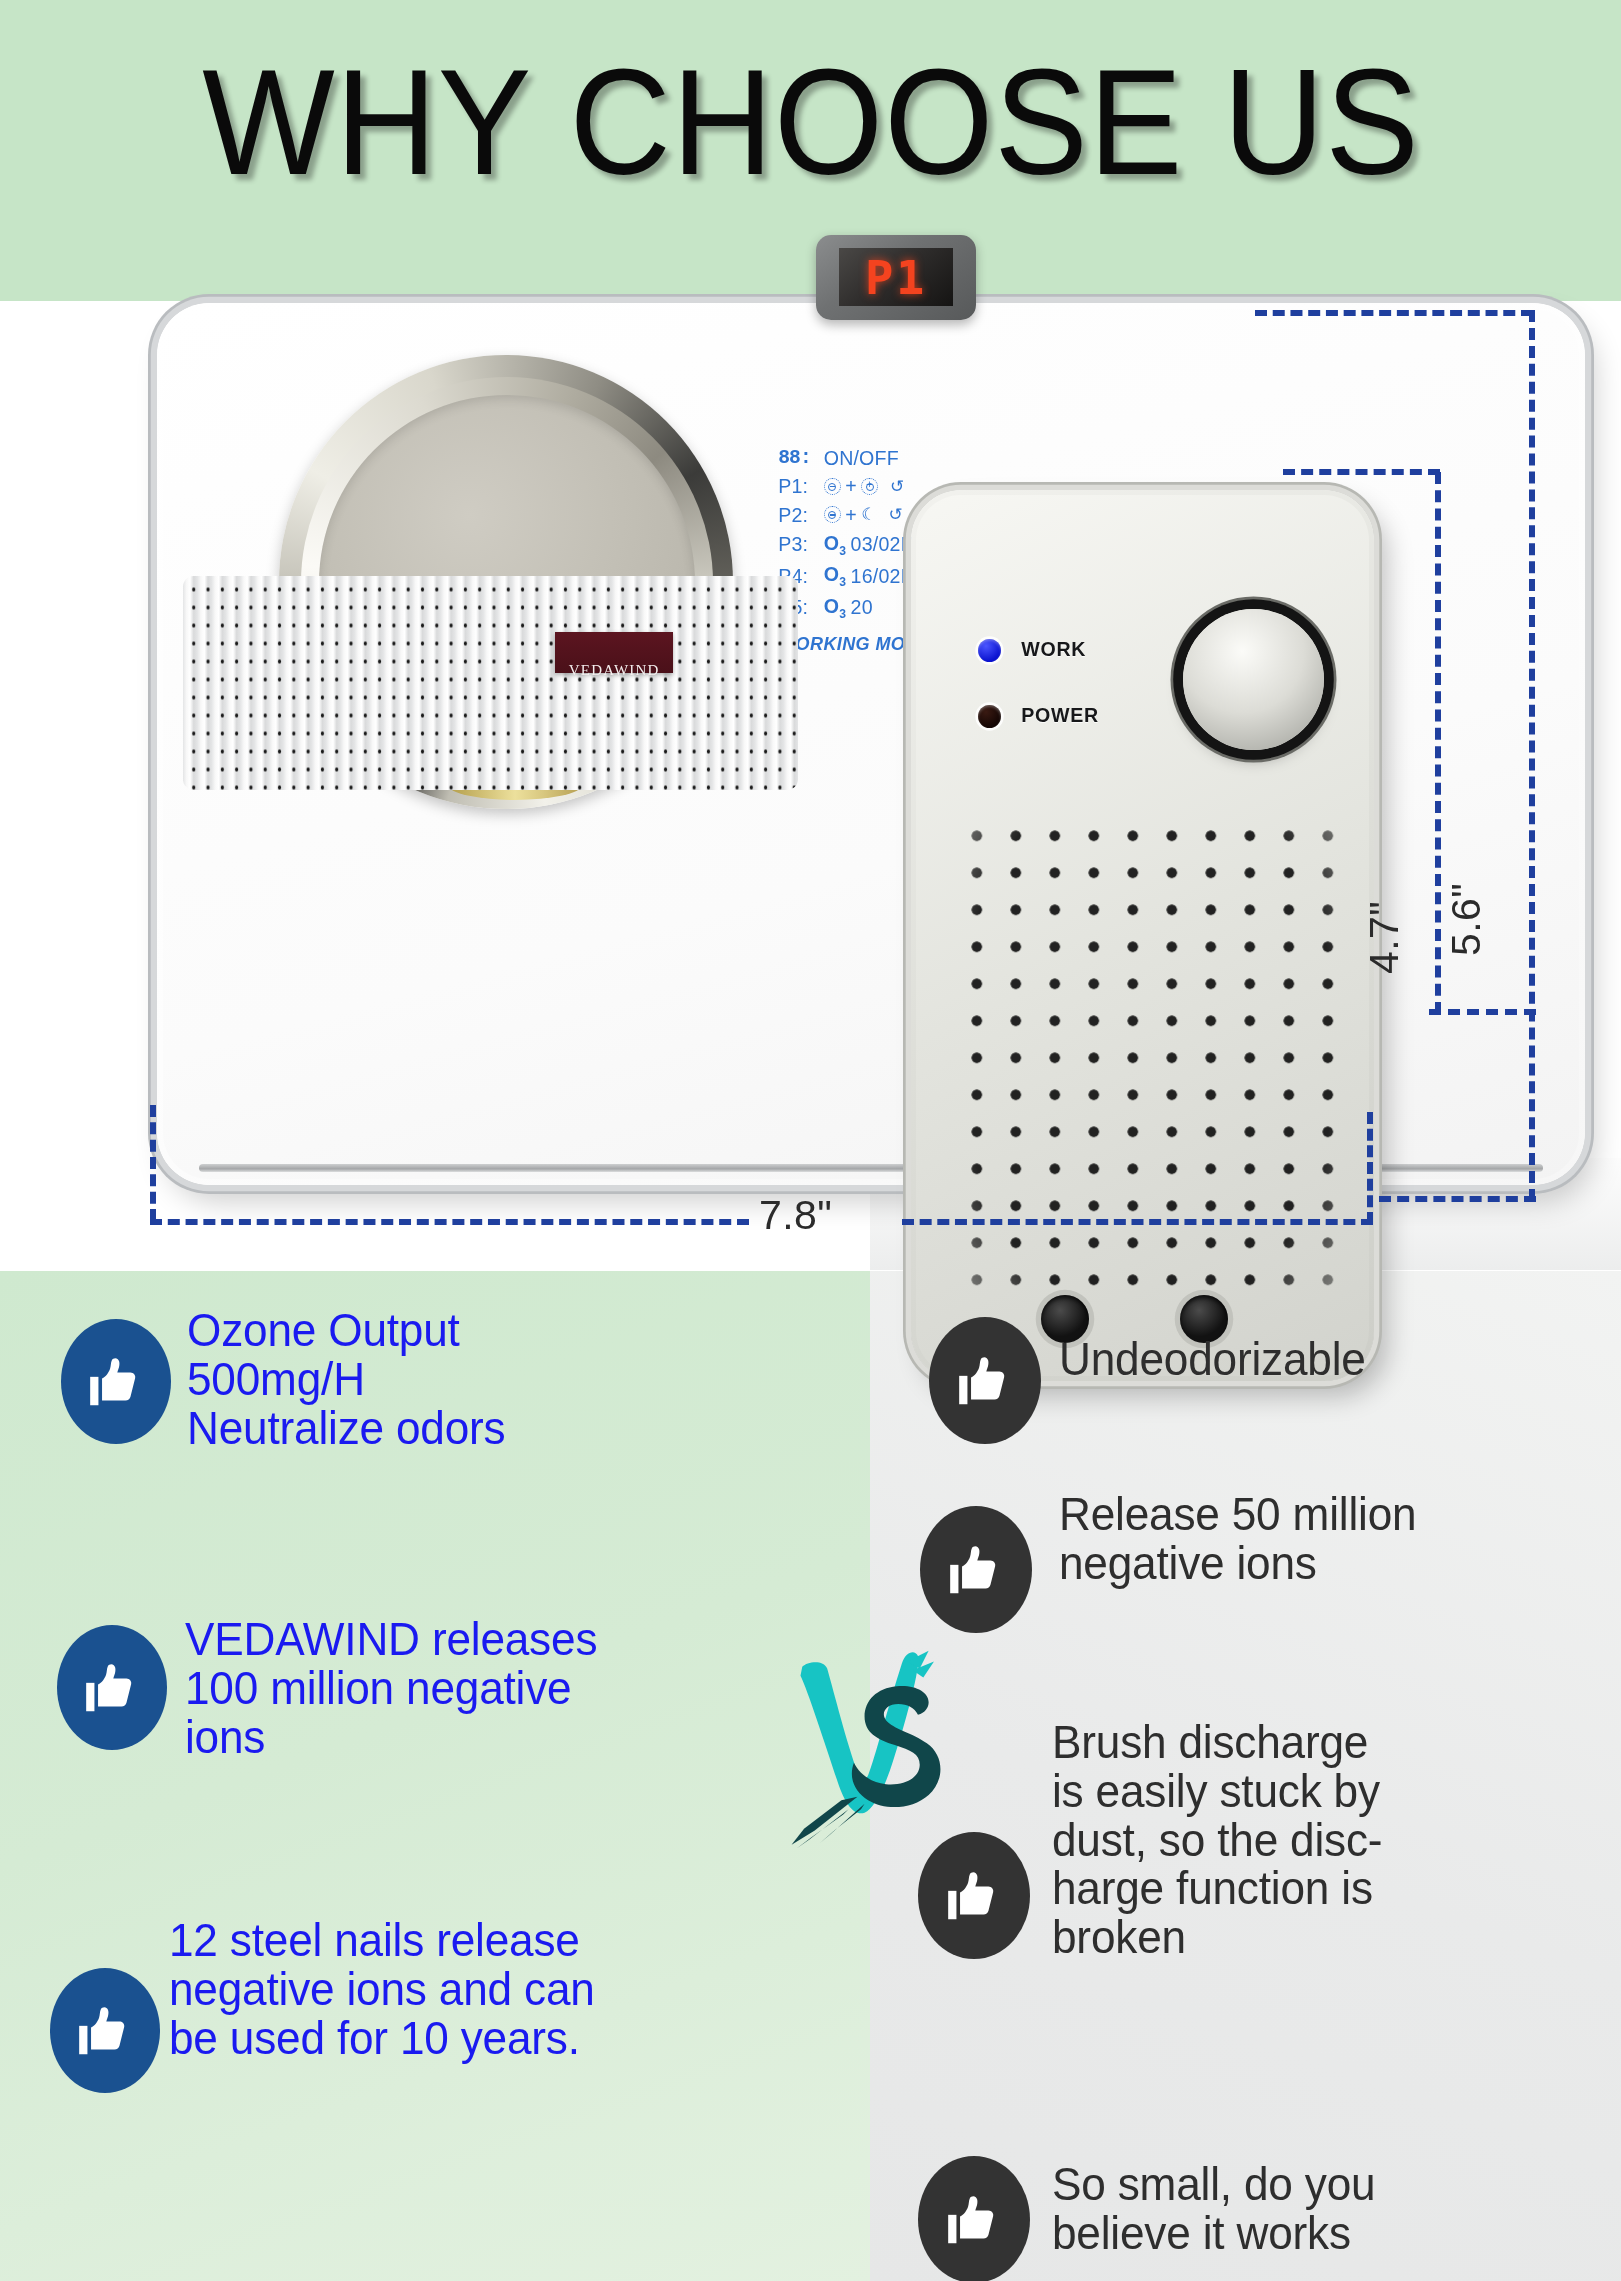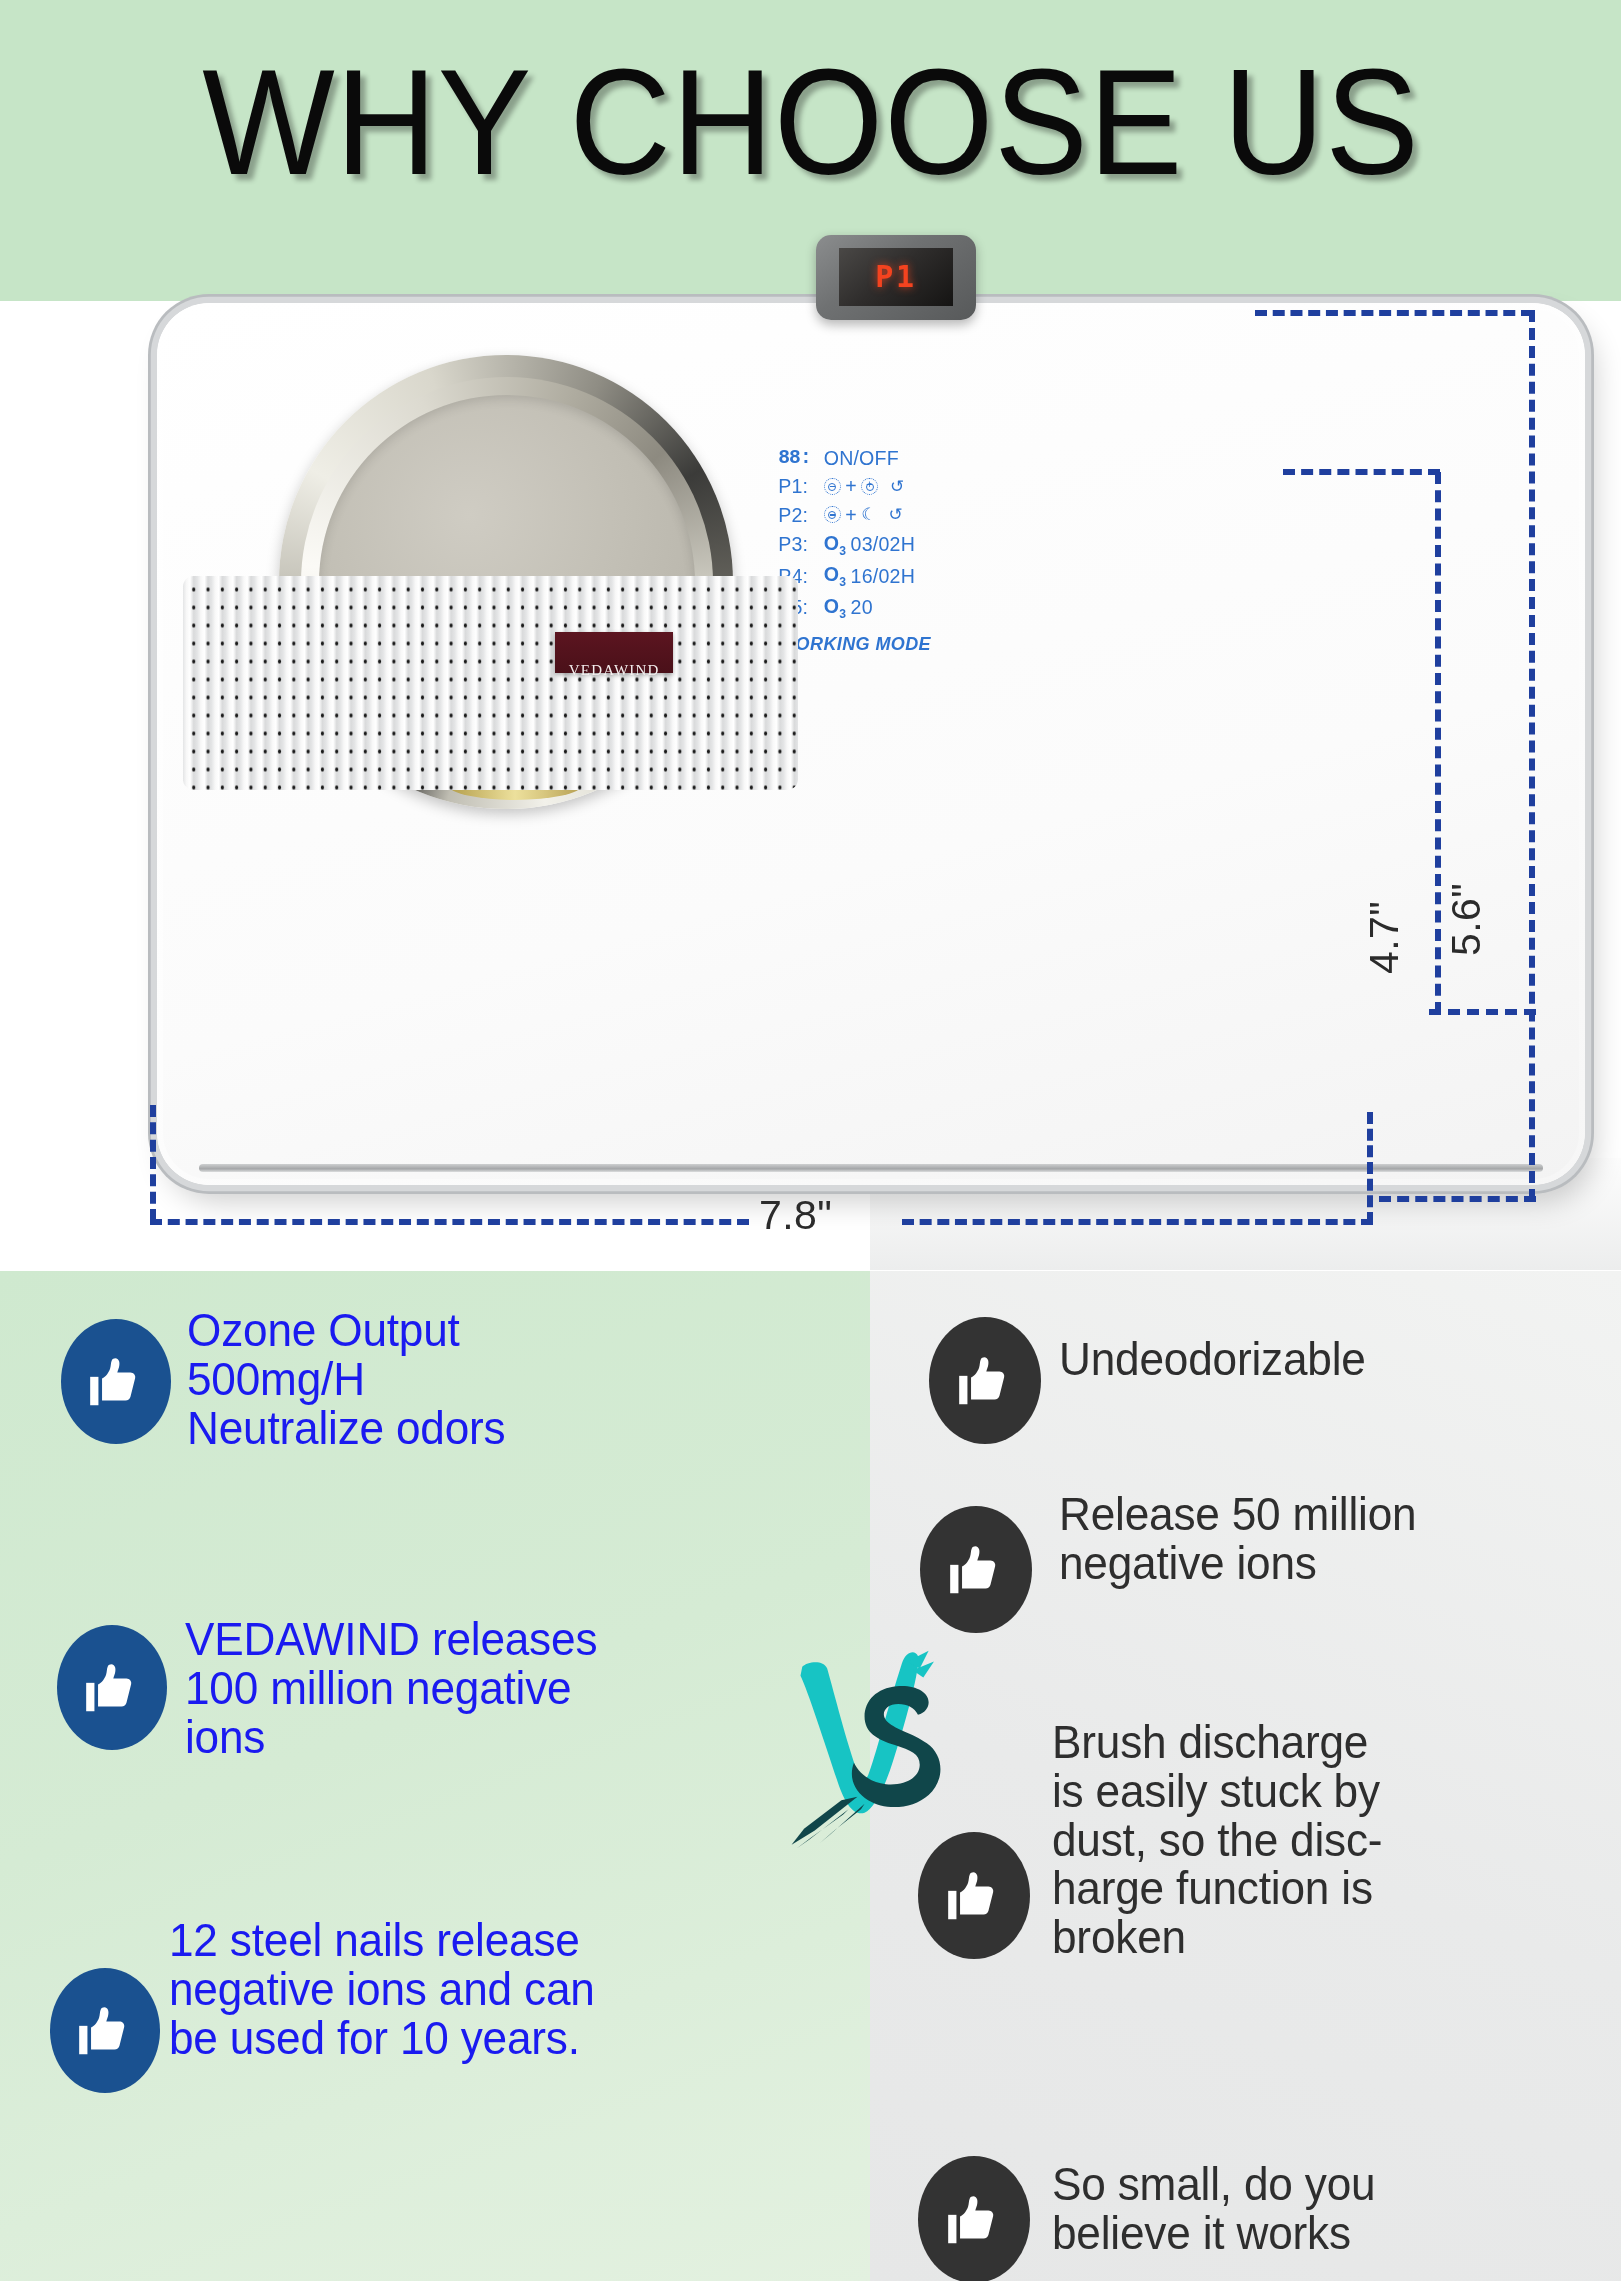--- a/index.html
+++ b/index.html
@@ -223,21 +223,21 @@
   }
   .led-screen {
     position: absolute;
     left: 23px; top: 13.4px;
     width: 114px; height: 58px;
     background: linear-gradient(140deg,#4a4846 0%,#2f2d2c 46%,#151413 100%);
     display: flex; align-items: center; justify-content: center;
   }
   .led-text {
     font-family: "DejaVu Sans Mono", monospace;
-    font-size: 30px;
+    font-size: 47px;
     font-weight: 700;
     color: #f4431f;
     letter-spacing: 2.7px;
     text-shadow: 0 0 8px rgba(255,70,30,.75);
     line-height: 1;
   }
 
   
   .grille {
     position: absolute;
@@ -478,20 +478,32 @@
         <div class="device-baseline"></div>
       </div>
     </div>
 
     <div class="led-shell">
       <div class="led-screen">
         <span class="led-text">P1</span>
       </div>
     </div>
 
+    <div class="module">
+      <div class="module-face">
+        <div class="led-dot led-work"></div>
+        <div class="led-label label-work">WORK</div>
+        <div class="led-dot led-power"></div>
+        <div class="led-label label-power">POWER</div>
+        <div class="knob"></div>
+        <div class="module-perf"></div>
+        <div class="port port-a"></div>
+        <div class="port port-b"></div>
+      </div>
+    </div>
   </div>
 
   <div class="dim-line dim-h" style="left:1255px; top:310px; width:278px;"></div>
 
   <div class="dim-line dim-v" style="left:1529px; top:310px; height:891px;"></div>
 
   <div class="dim-line dim-h" style="left:1379px; top:1196px; width:157px;"></div>
 
   <div class="dim-line dim-v" style="left:1435px; top:472px; height:542px;"></div>
 

